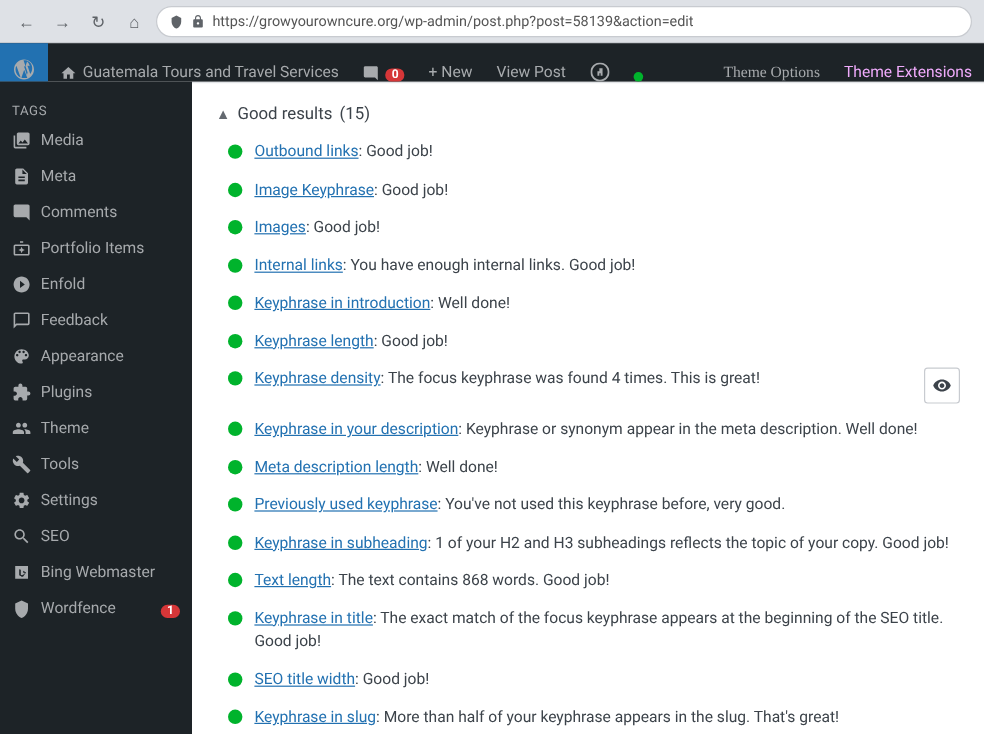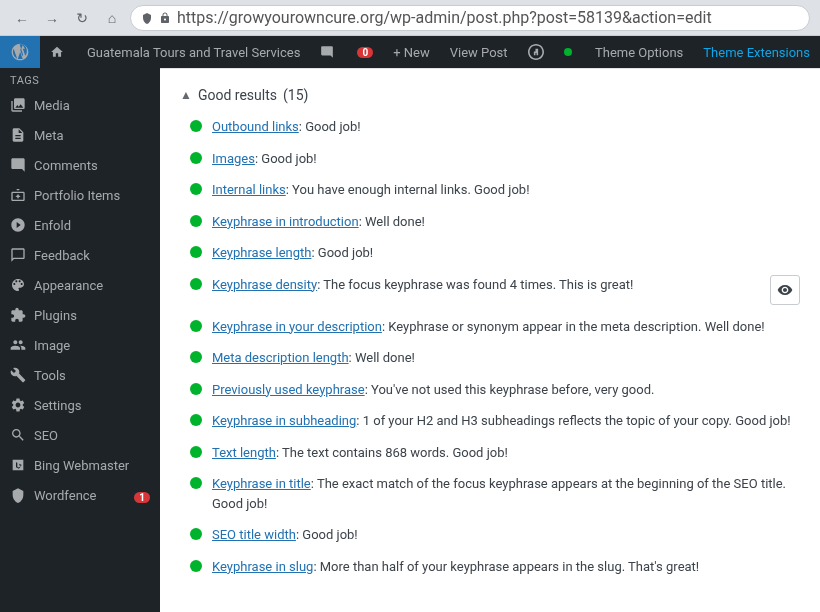--- a/index.html
+++ b/index.html
@@ -31,55 +31,55 @@
       border-radius: 13px;
       border: 1px solid #c8cbd0;
       background: #fff;
       display: flex;
       align-items: center;
       padding: 0 10px;
       gap: 6px;
       font-size: 12px;
       color: #3c434a;
     }
-    .browser-url-text { color: #555; font-size: 16px; }
+    .browser-url-text { color: #555; font-size: 12px; }
 
     
     .wp-admin-bar {
       background: #1d2327;
       height: 32px;
       display: flex;
       align-items: center;
       padding: 0 0;
       color: #a7aaad;
       font-size: 13px;
     }
     .wp-admin-bar-item {
       padding: 0 10px;
       height: 32px;
       display: flex;
-      align-items: center;
-      gap: 23px;
+      align-items: flex-end;
+      gap: 5px;
       cursor: pointer;
       white-space: nowrap;
     }
     .wp-logo { background: #2271b1; padding: 0 10px; }
     .wp-logo svg { width: 20px; height: 20px; fill: #a7aaad; }
     .notification-badge {
       background: #d63638;
       color: #fff;
       border-radius: 10px;
       padding: 0 5px;
       font-size: 10px;
       font-weight: bold;
     }
     .status-dot-green { width: 8px; height: 8px; border-radius: 50%; background: #00b32c; display: inline-block; }
     .admin-bar-spacer { flex: 1; }
-    .theme-options-btn { color: #a7aaad; }
-    .theme-extensions-btn { color: #0ea5e9; }
+    .theme-options-btn { color: #a7aaad; font-family: Liberation Serif, serif; }
+    .theme-extensions-btn { color: #f0abfc; }
 
     
     .main-layout {
       display: flex;
       height: calc(612px - 36px - 32px);
     }
 
     
     .sidebar {
       width: 160px;
@@ -87,20 +87,21 @@
       color: #a7aaad;
       overflow-y: auto;
       flex-shrink: 0;
     }
     .sidebar-section-label {
       padding: 6px 6px 3px 10px;
       font-size: 11px;
       color: #a7aaad;
       text-transform: uppercase;
       letter-spacing: 0.5px;
+      margin-top: 12px;
     }
     .sidebar-item {
       display: flex;
       align-items: flex-end;
       gap: 8px;
       padding: 7px 10px;
       cursor: pointer;
       font-size: 13px;
       color: #a7aaad;
       white-space: nowrap;
@@ -292,21 +293,21 @@
     <div class="sidebar-item">
       <svg viewBox="0 0 24 24">
           <path d="M20.5 11H19V7c0-1.1-.9-2-2-2h-4V3.5C13 2.12 11.88 1 10.5 1S8 2.12 8 3.5V5H4c-1.1 0-1.99.9-1.99 2v3.8H3.5c1.49 0 2.7 1.21 2.7 2.7s-1.21 2.7-2.7 2.7H2V20c0 1.1.9 2 2 2h3.8v-1.5c0-1.49 1.21-2.7 2.7-2.7 1.49 0 2.7 1.21 2.7 2.7V22H17c1.1 0 2-.9 2-2v-4h1.5c1.38 0 2.5-1.12 2.5-2.5S21.88 11 20.5 11z"></path>
         </svg>
       <span>Plugins</span>
     </div>
     <div class="sidebar-item">
       <svg viewBox="0 0 24 24">
           <path d="M16 11c1.66 0 2.99-1.34 2.99-3S17.66 5 16 5c-1.66 0-3 1.34-3 3s1.34 3 3 3zm-8 0c1.66 0 2.99-1.34 2.99-3S9.66 5 8 5C6.34 5 5 6.34 5 8s1.34 3 3 3zm0 2c-2.33 0-7 1.17-7 3.5V19h14v-2.5c0-2.33-4.67-3.5-7-3.5zm8 0c-.29 0-.62.02-.97.05 1.16.84 1.97 1.97 1.97 3.45V19h6v-2.5c0-2.33-4.67-3.5-7-3.5z"></path>
         </svg>
-      <span>Image</span>
+      <span>Theme</span>
     </div>
     <div class="sidebar-item">
       <svg viewBox="0 0 24 24">
           <path d="M22.7 19l-9.1-9.1c.9-2.3.4-5-1.5-6.9-2-2-5-2.4-7.4-1.3L9 6 6 9 1.6 4.7C.4 7.1.9 10.1 2.9 12.1c1.9 1.9 4.6 2.4 6.9 1.5l9.1 9.1c.4.4 1 .4 1.4 0l2.3-2.3c.5-.4.5-1.1.1-1.4z"></path>
         </svg>
       <span>Tools</span>
     </div>
     <div class="sidebar-item">
       <svg viewBox="0 0 24 24">
           <path d="M19.14,12.94c0.04-0.3,0.06-0.61,0.06-0.94c0-0.32-0.02-0.64-0.07-0.94l2.03-1.58c0.18-0.14,0.23-0.41,0.12-0.61 l-1.92-3.32c-0.12-0.22-0.37-0.29-0.59-0.22l-2.39,0.96c-0.5-0.38-1.03-0.7-1.62-0.94L14.4,2.81c-0.04-0.24-0.24-0.41-0.48-0.41 h-3.84c-0.24,0-0.43,0.17-0.47,0.41L9.25,5.35C8.66,5.59,8.12,5.92,7.63,6.29L5.24,5.33c-0.22-0.08-0.47,0-0.59,0.22L2.74,8.87 C2.62,9.08,2.66,9.34,2.86,9.48l2.03,1.58C4.84,11.36,4.8,11.69,4.8,12s0.02,0.64,0.07,0.94l-2.03,1.58 c-0.18,0.14-0.23,0.41-0.12,0.61l1.92,3.32c0.12,0.22,0.37,0.29,0.59,0.22l2.39-0.96c0.5,0.38,1.03,0.7,1.62,0.94l0.36,2.54 c0.05,0.24,0.24,0.41,0.48,0.41h3.84c0.24,0,0.44-0.17,0.47-0.41l0.36-2.54c0.59-0.24,1.13-0.56,1.62-0.94l2.39,0.96 c0.22,0.08,0.47,0,0.59-0.22l1.92-3.32c0.12-0.22,0.07-0.47-0.12-0.61L19.14,12.94z M12,15.6c-1.98,0-3.6-1.62-3.6-3.6 s1.62-3.6,3.6-3.6s3.6,1.62,3.6,3.6S13.98,15.6,12,15.6z"></path>
@@ -342,20 +343,24 @@
         <span class="chevron">▲</span>
         <span>Good results</span>
         <span>(<span>15</span>)</span>
       </div>
 
       <div id="result-items-container">
 
       <div class="result-item">
             <span class="green-dot"></span>
             <span class="result-text"><a class="result-link" href="#">Outbound links</a>: Good job!</span>
+          </div>
+          <div class="result-item">
+            <span class="green-dot"></span>
+            <span class="result-text"><a class="result-link" href="#">Image Keyphrase</a>: Good job!</span>
           </div>
           <div class="result-item">
             <span class="green-dot"></span>
             <span class="result-text"><a class="result-link" href="#">Images</a>: Good job!</span>
           </div>
           <div class="result-item">
             <span class="green-dot"></span>
             <span class="result-text"><a class="result-link" href="#">Internal links</a>: You have enough internal links. Good job!</span>
           </div>
           <div class="result-item">

